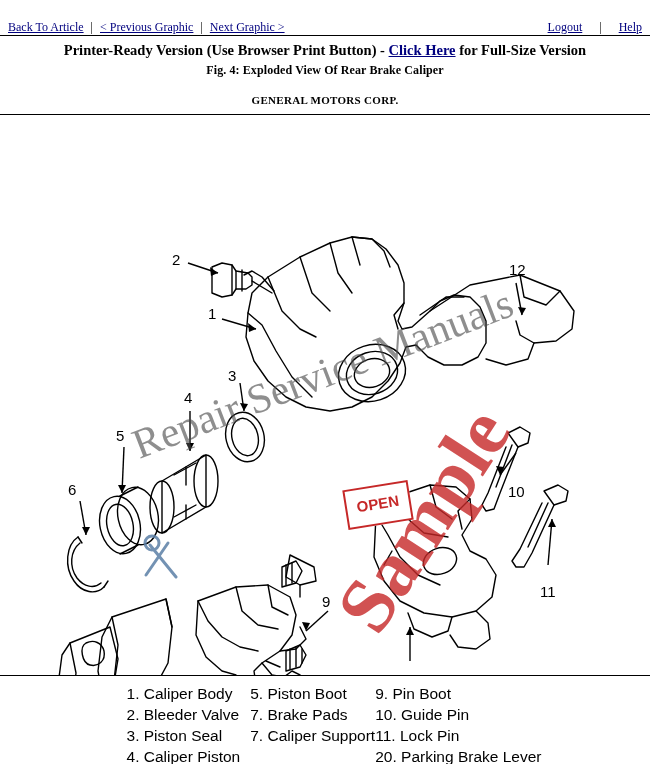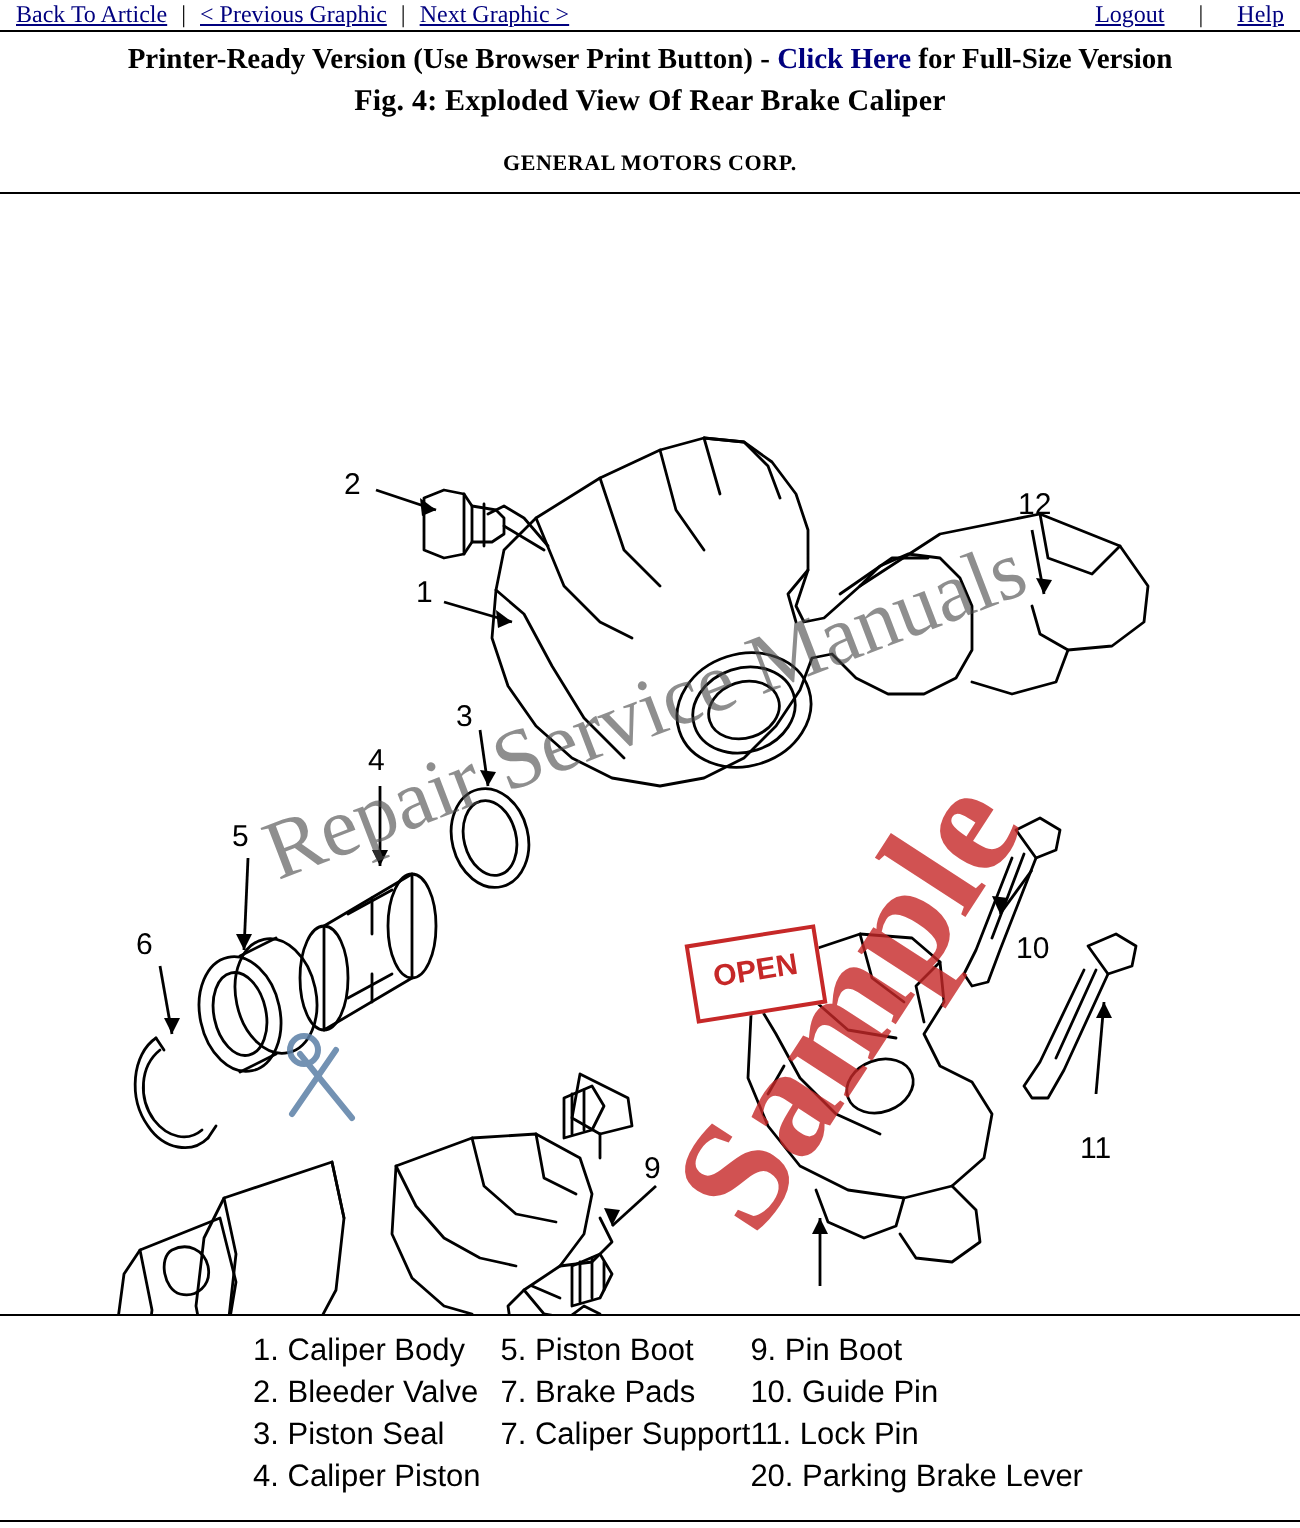--- a/index.html
+++ b/index.html
@@ -17,20 +17,21 @@
   }
 
   
   .topnav {
     height: 16px;
     border-bottom: 1px solid #000;
     display: flex;
     padding: 0 8px;
     font-size: 12px;
     box-sizing: border-box;
+    margin-top: 20px;
   }
   .topnav a {
     color: #00007f;
     text-decoration: underline;
     cursor: pointer;
   }
   .nav-left { display: flex; align-items: center; gap: 0; }
   .nav-left .sep {
     display: inline-block;
     padding: 0 7px;
@@ -46,24 +47,25 @@
     padding: 4px 0 6px 0;
     text-align: center;
   }
   .printer-line {
     font-size: 14.5px;
     font-weight: bold;
     margin: 2px 0 4px 0;
   }
   .printer-line a {
     color: #00007f;
+    text-decoration: underline;
     cursor: pointer;
   }
   .fig-line {
-    font-size: 15px;
+    font-size: 12px;
     font-weight: bold;
     margin: 2px 0 4px 0;
     letter-spacing: 0.1px;
   }
   .corp-line {
     font-size: 11px;
     font-weight: bold;
     letter-spacing: 0.3px;
     margin: 16px 0 2px 0;
   }

